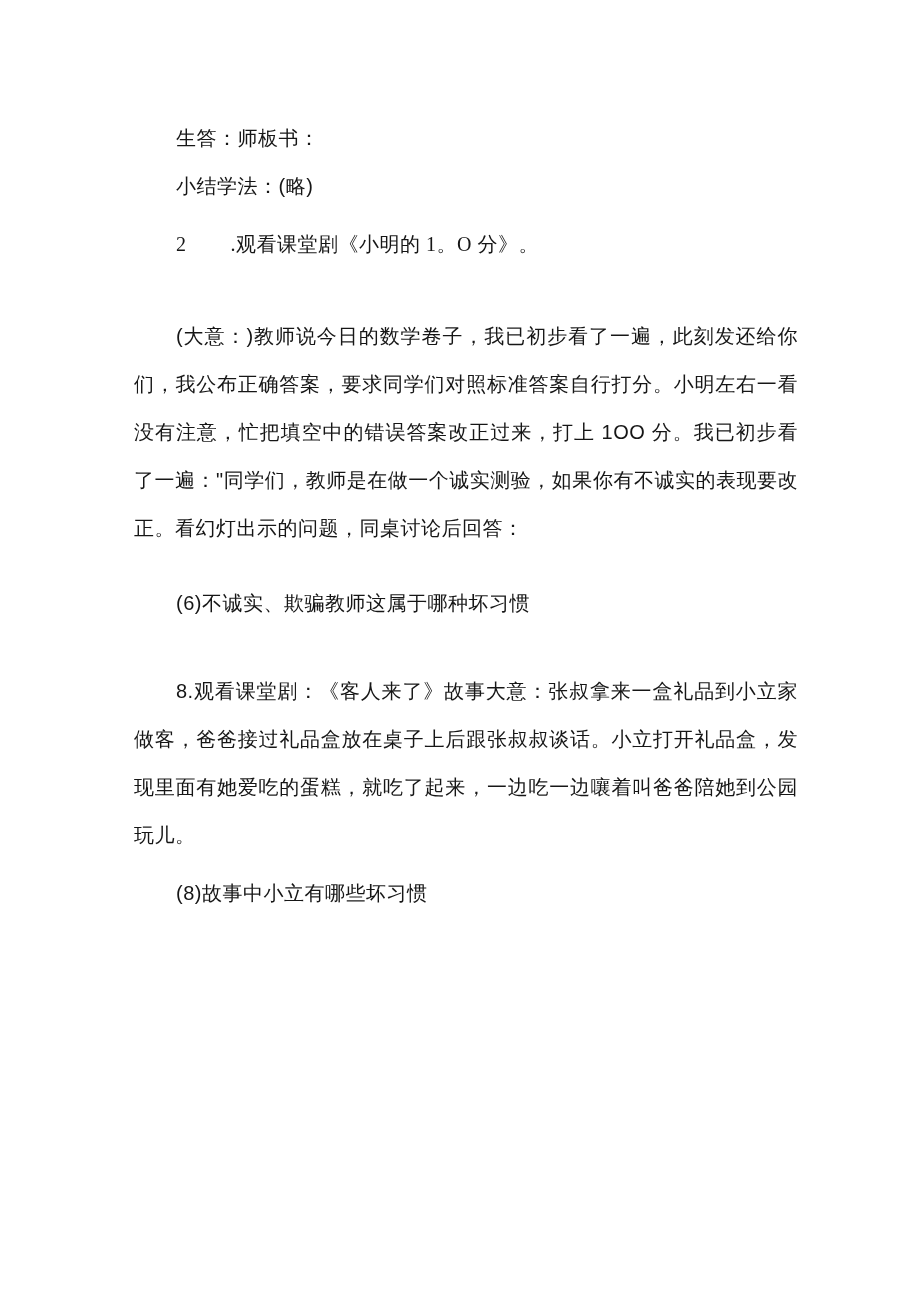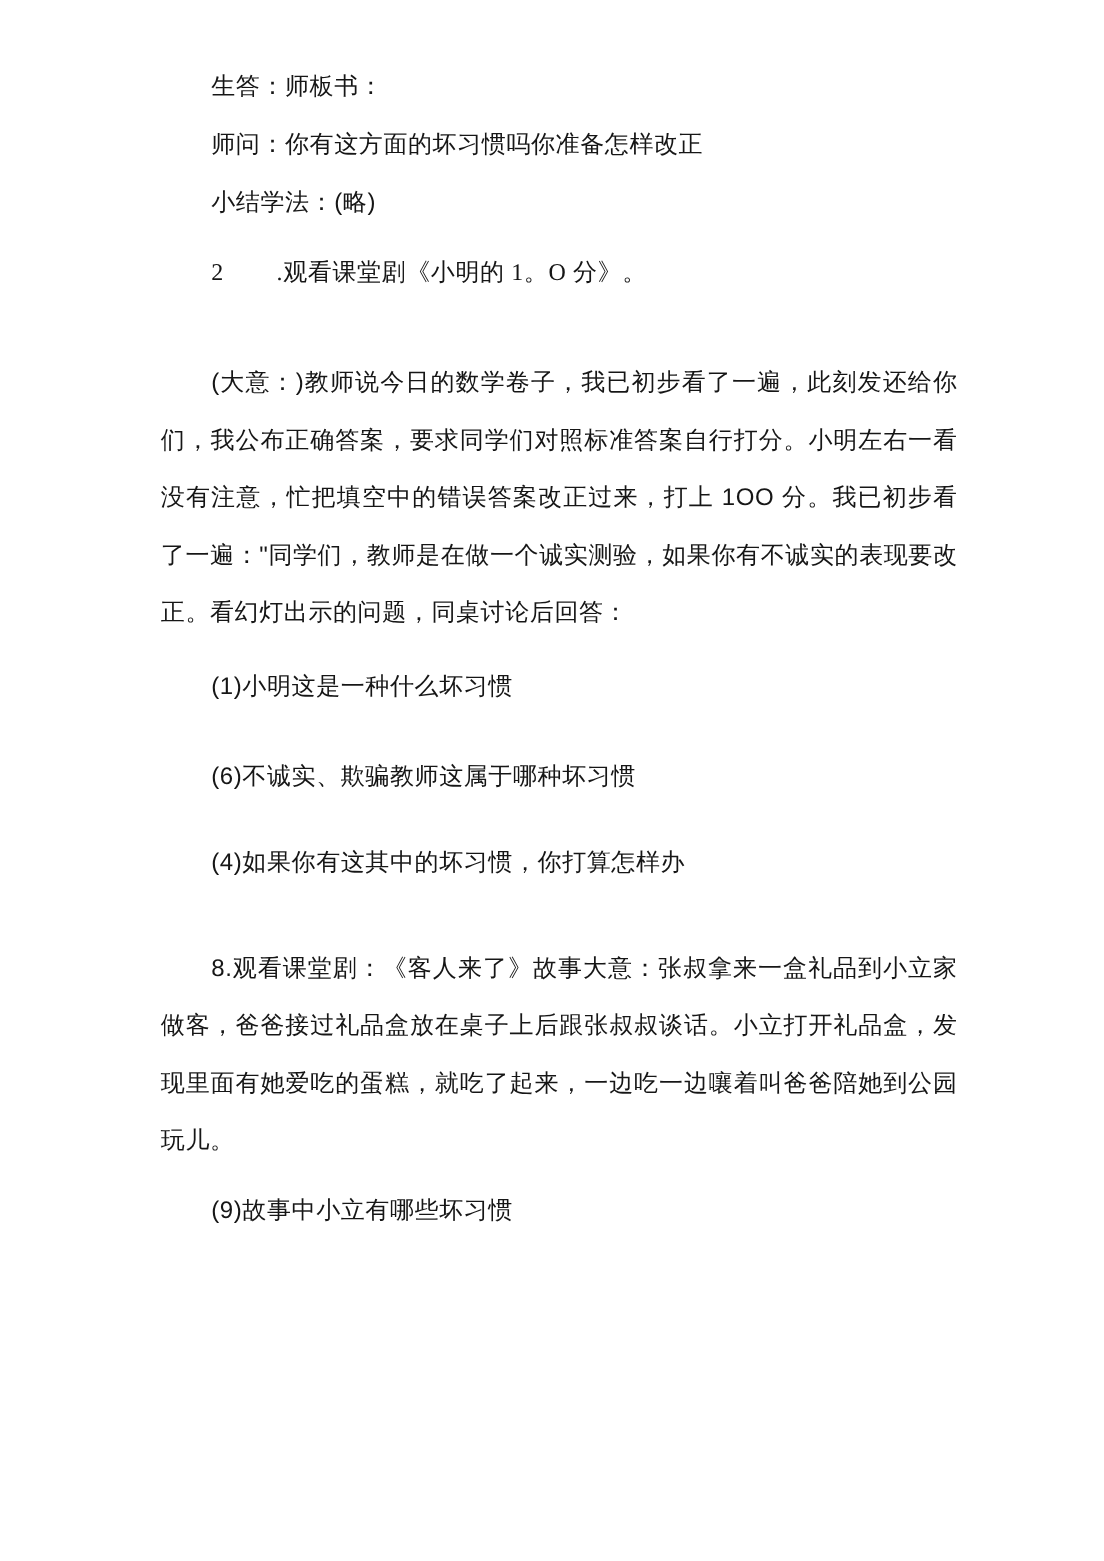--- a/index.html
+++ b/index.html
@@ -12,21 +12,21 @@
     height: 1301px;
     position: relative;
     overflow: hidden;
     font-family: "Liberation Sans", sans-serif;
   }
   .doc-page {
     position: absolute;
     left: 134px;
     top: 0;
     width: 664px;
-    padding-top: 48px;
+    padding-top: 114px;
   }
   .para {
     margin: 0;
     font-size: 20px;
     line-height: 48px;
     color: #161616;
     text-align: justify;
     text-indent: 42px;
     font-family: "Liberation Sans", sans-serif;
     letter-spacing: 0.5px;
@@ -35,32 +35,29 @@
     white-space: pre-wrap;
     font-family: Liberation Serif, serif;
   }
 </style>
 </head>
 <body>
 
 <div class="doc-page">
   <p class="para" style="margin-top:0;">生答：师板书：</p>
 
-  <p class="para" style="margin-top:1px;">师问：你有这方面的坏习惯吗你准备怎样改正</p>
 
   <p class="para" style="margin-top:0;">小结学法：(略)</p>
 
   <p class="para preserve-spaces" style="margin-top:10px;">2        .观看课堂剧《小明的 1。O 分》。</p>
 
   <p class="para" style="margin-top:44px;">(大意：)教师说今日的数学卷子，我已初步看了一遍，此刻发还给你们，我公布正确答案，要求同学们对照标准答案自行打分。小明左右一看没有注意，忙把填空中的错误答案改正过来，打上 1OO 分。我已初步看了一遍："同学们，教师是在做一个诚实测验，如果你有不诚实的表现要改正。看幻灯出示的问题，同桌讨论后回答：</p>
 
-  <p class="para" style="margin-top:13px;">(1)小明这是一种什么坏习惯</p>
 
   <p class="para" style="margin-top:27px;">(6)不诚实、欺骗教师这属于哪种坏习惯</p>
 
 
-  <p class="para" style="margin-top:24px;">(4)如果你有这其中的坏习惯，你打算怎样办</p>
 
   <p class="para" style="margin-top:40px;">8.观看课堂剧：《客人来了》故事大意：张叔拿来一盒礼品到小立家做客，爸爸接过礼品盒放在桌子上后跟张叔叔谈话。小立打开礼品盒，发现里面有她爱吃的蛋糕，就吃了起来，一边吃一边嚷着叫爸爸陪她到公园玩儿。</p>
 
 
-  <p class="para" style="margin-top:10px;">(9)故事中小立有哪些坏习惯</p>
+  <p class="para" style="margin-top:10px;">(8)故事中小立有哪些坏习惯</p>
 </div>
 
 </body></html>

